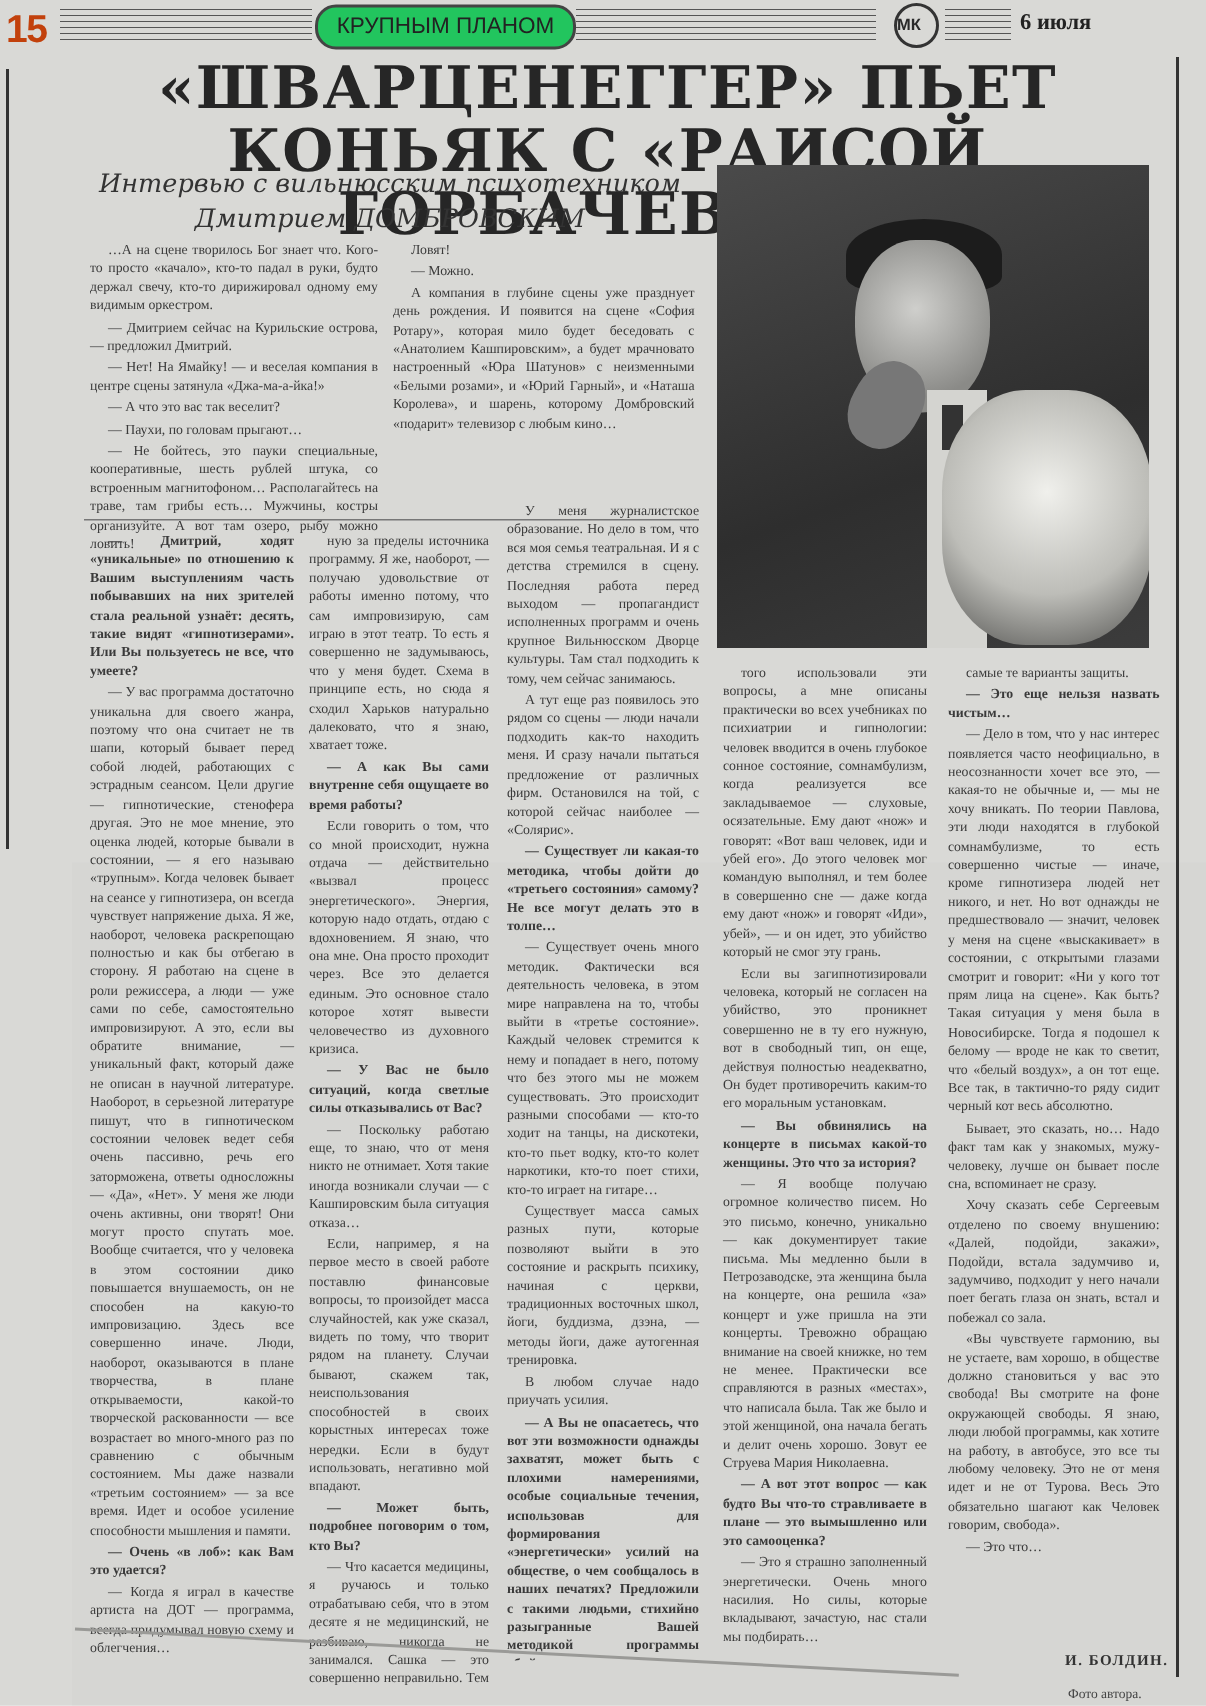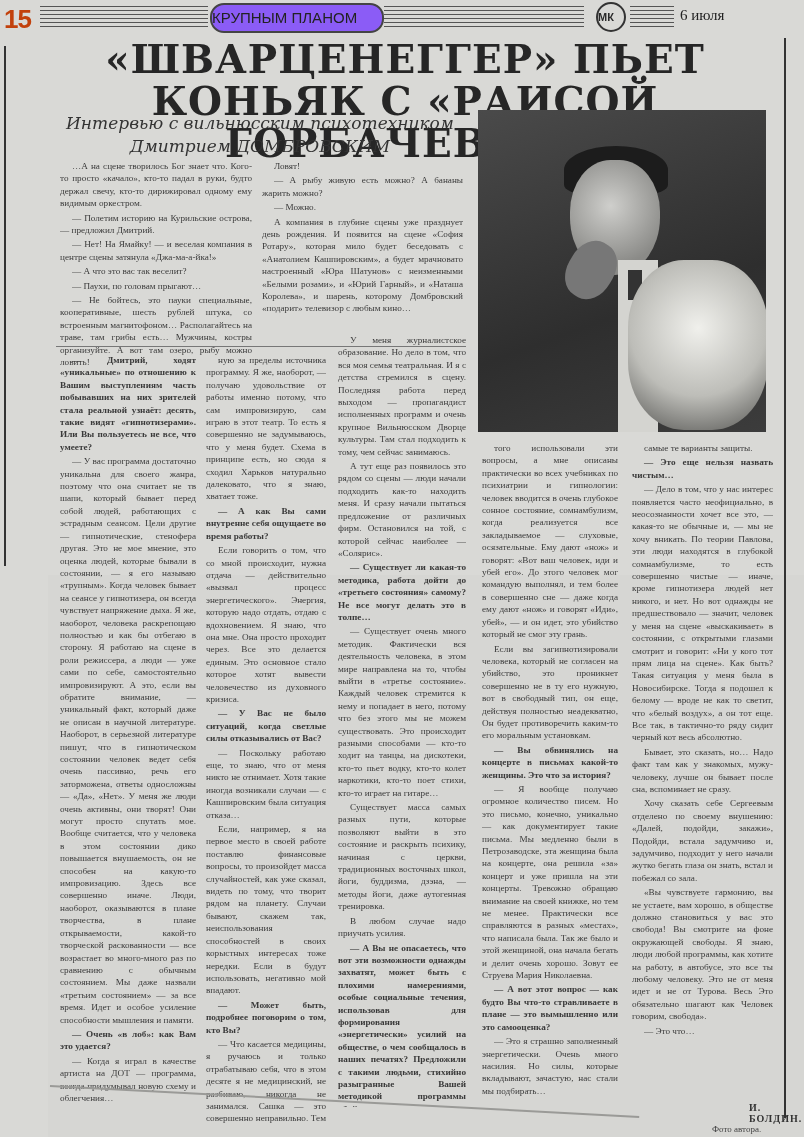--- a/index.html
+++ b/index.html
@@ -2,37 +2,37 @@
 <html><head>
 <meta charset="utf-8">
 <style>
   html,body{margin:0;padding:0;}
   body{width:804px;height:1137px;background:#f4f4f2;position:relative;overflow:hidden;font-family:"Liberation Serif",serif;color:#2a2a2a;}
   .paper{position:absolute;left:0;top:0;width:804px;height:1137px;background:#d9d9d6;}
   .paper-lower{position:absolute;left:48px;top:575px;width:756px;height:562px;background:#d6d6d3;}
   .masthead{position:absolute;left:0;top:0;width:804px;height:34px;}
   .page-num{position:absolute;left:4px;top:4px;font-family:"Liberation Sans",sans-serif;font-size:26px;font-weight:bold;color:#c2410c;letter-spacing:-1px;}
   .rule-lines{position:absolute;top:6px;height:24px;background:repeating-linear-gradient(to bottom,#555 0 1px,transparent 1px 4px);}
-  .rubric{position:absolute;left:210px;top:3px;width:170px;height:26px;border:2px solid #444;border-radius:14px;background:#8b5cf6;font-family:"Liberation Sans",sans-serif;font-size:15px;line-height:26px;color:#222;}
+  .rubric{position:absolute;left:210px;top:3px;width:170px;height:26px;border:2px solid #444;border-radius:14px;background:#22c55e;font-family:"Liberation Sans",sans-serif;font-size:15px;text-align:center;line-height:26px;color:#222;}
   .logo{position:absolute;left:392px;top:2px;width:26px;height:26px;border:2px solid #333;border-radius:50%;font-size:11px;text-align:left;line-height:26px;font-weight:bold;font-family:"Liberation Sans",sans-serif;}
-  .date{position:absolute;left:680px;top:7px;font-family:"Liberation Serif",serif;font-weight:normal;font-size:15px;color:#222;}
+  .date{position:absolute;left:680px;top:7px;font-family:"Liberation Serif",serif;font-weight:bold;font-size:15px;color:#222;}
   .headline{position:absolute;left:20px;top:38px;width:770px;text-align:center;font-family:"DejaVu Serif",serif;font-weight:bold;font-size:39px;line-height:42px;color:#262626;letter-spacing:1px;}
   .vline{position:absolute;background:#333;width:2px;}
   .subhead{position:absolute;left:60px;top:112px;width:400px;text-align:center;font-family:"DejaVu Serif",serif;font-style:italic;font-size:17px;line-height:23px;color:#333;}
   .photo{position:absolute;left:478px;top:110px;width:288px;height:322px;background:linear-gradient(160deg,#4a4a4a,#2e2e2e 60%,#3c3c3c);overflow:hidden;}
   .photo .face{position:absolute;left:92px;top:50px;width:90px;height:115px;border-radius:45% 45% 50% 50%;background:radial-gradient(circle at 45% 40%,#cfcfcc,#8a8a87 70%);}
   .photo .hair{position:absolute;left:86px;top:36px;width:104px;height:48px;border-radius:50% 50% 20% 20%;background:#1c1c1c;}
   .photo .shirt{position:absolute;left:140px;top:150px;width:40px;height:172px;background:#d4d4d0;}
   .photo .tie{position:absolute;left:150px;top:160px;width:14px;height:30px;background:#333;}
   .photo .mic{position:absolute;left:90px;top:130px;width:46px;height:60px;border-radius:45%;background:#777;transform:rotate(30deg);}
   .photo .flowers{position:absolute;left:150px;top:150px;width:140px;height:170px;border-radius:40%;background:radial-gradient(circle at 50% 40%,#f0f0ec,#bdbdb8 55%,#6a6a67 90%);}
   .col{position:absolute;font-size:9.2px;line-height:12.4px;text-align:justify;color:#3a3a3a;font-family:"Liberation Serif",serif;}
   .col p{margin:2px;text-indent:12px;}
   .col p.q{font-weight:bold;}
-  .signature{position:absolute;left:710px;top:1102px;font-size:10px;font-weight:bold;letter-spacing:1px;color:#333;margin-left:39px;}
+  .signature{position:absolute;left:710px;top:1102px;font-size:10px;font-weight:bold;letter-spacing:1px;color:#333;}
   .photo-credit{position:absolute;left:712px;top:1124px;font-size:9px;color:#444;}
   .fold{position:absolute;left:50px;top:1085px;width:590px;height:2px;background:#9a9a97;transform:rotate(3deg);transform-origin:left;}
   .hr{position:absolute;height:1px;background:#777;}
 </style>
 </head>
 <body>
 
 <div class="paper"></div>
 <div class="paper-lower"></div>
 
@@ -63,29 +63,28 @@
   <div class="hair"></div>
   <div class="face"></div>
   <div class="shirt"></div>
   <div class="tie"></div>
   <div class="mic"></div>
   <div class="flowers"></div>
 </div>
 
 <div class="col" style="left:58px;top:158px;width:196px;">
   <p>…А на сцене творилось Бог знает что. Кого-то просто «качало», кто-то падал в руки, будто держал свечу, кто-то дирижировал одному ему видимым оркестром.</p>
-  <p>— Полетим историю на Курильские острова, — предложил Дмитрий.</p>
+  <p>— Дмитрием сейчас на Курильские острова, — предложил Дмитрий.</p>
   <p>— Нет! На Ямайку! — и веселая компания в центре сцены затянула «Джа-ма-а-йка!»</p>
   <p>— А что это вас так веселит?</p>
   <p>— Паухи, по головам прыгают…</p>
   <p>— Не бойтесь, это пауки специальные, кооперативные, шесть рублей штука, со встроенным магнитофоном… Располагайтесь на траве, там грибы есть… Мужчины, костры организуйте. А вот там озеро, рыбу можно ловить!</p>
 </div>
 <div class="col" style="left:260px;top:158px;width:205px;">
   <p>Ловят!</p>
-  <p>— А рыбу живую есть можно? А бананы жарить можно?</p>
   <p>— Можно.</p>
   <p>А компания в глубине сцены уже празднует день рождения. И появится на сцене «София Ротару», которая мило будет беседовать с «Анатолием Кашпировским», а будет мрачновато настроенный «Юра Шатунов» с неизменными «Белыми розами», и «Юрий Гарный», и «Наташа Королева», и шарень, которому Домбровский «подарит» телевизор с любым кино…</p>
 </div>
 
 <div class="hr" style="left:56px;top:346px;width:410px;"></div>
 
 <div class="col" style="left:58px;top:352px;width:140px;height:775px;overflow:hidden;">
   <p class="q">— Дмитрий, ходят «уникальные» по отношению к Вашим выступлениям часть побывавших на них зрителей стала реальной узнаёт: десять, такие видят «гипнотизерами». Или Вы пользуетесь не все, что умеете?</p>
   <p>— У вас программа достаточно уникальна для своего жанра, поэтому что она считает не тв шапи, который бывает перед собой людей, работающих с эстрадным сеансом. Цели другие — гипнотические, стенофера другая. Это не мое мнение, это оценка людей, которые бывали в состоянии, — я его называю «трупным». Когда человек бывает на сеансе у гипнотизера, он всегда чувствует напряжение дыха. Я же, наоборот, человека раскрепощаю полностью и как бы отбегаю в сторону. Я работаю на сцене в роли режиссера, а люди — уже сами по себе, самостоятельно импровизируют. А это, если вы обратите внимание, — уникальный факт, который даже не описан в научной литературе. Наоборот, в серьезной литературе пишут, что в гипнотическом состоянии человек ведет себя очень пассивно, речь его заторможена, ответы односложны — «Да», «Нет». У меня же люди очень активны, они творят! Они могут просто спутать мое. Вообще считается, что у человека в этом состоянии дико повышается внушаемость, он не способен на какую-то импровизацию. Здесь все совершенно иначе. Люди, наоборот, оказываются в плане творчества, в плане открываемости, какой-то творческой раскованности — все возрастает во много-много раз по сравнению с обычным состоянием. Мы даже назвали «третьим состоянием» — за все время. Идет и особое усиление способности мышления и памяти.</p>
   <p class="q">— Очень «в лоб»: как Вам это удается?</p>
@@ -97,41 +96,41 @@
   <p>Если говорить о том, что со мной происходит, нужна отдача — действительно «вызвал процесс энергетического». Энергия, которую надо отдать, отдаю с вдохновением. Я знаю, что она мне. Она просто проходит через. Все это делается единым. Это основное стало которое хотят вывести человечество из духовного кризиса.</p>
   <p class="q">— У Вас не было ситуаций, когда светлые силы отказывались от Вас?</p>
   <p>— Поскольку работаю еще, то знаю, что от меня никто не отнимает. Хотя такие иногда возникали случаи — с Кашпировским была ситуация отказа…</p>
   <p>Если, например, я на первое место в своей работе поставлю финансовые вопросы, то произойдет масса случайностей, как уже сказал, видеть по тому, что творит рядом на планету. Случаи бывают, скажем так, неиспользования способностей в своих корыстных интересах тоже нередки. Если в будут использовать, негативно мой впадают.</p>
   <p class="q">— Может быть, подробнее поговорим о том, кто Вы?</p>
   <p>— Что касается медицины, я ручаюсь и только отрабатываю себя, что в этом десяте я не медицинский, не разбиваю, никогда не занимался. Сашка — это совершенно неправильно. Тем не менее никогда не работал, и я вообще с медиками никаких претензий никогда лечения, как у Кашпировского или Чумака), всегда против этого стоял и стоять буду. Считаю, что все программы — показательные, что все я информирую вниманием…</p>
 </div>
 <div class="col" style="left:336px;top:332px;width:132px;height:775px;overflow:hidden;">
   <p>У меня журналистское образование. Но дело в том, что вся моя семья театральная. И я с детства стремился в сцену. Последняя работа перед выходом — пропагандист исполненных программ и очень крупное Вильнюсском Дворце культуры. Там стал подходить к тому, чем сейчас занимаюсь.</p>
   <p>А тут еще раз появилось это рядом со сцены — люди начали подходить как-то находить меня. И сразу начали пытаться предложение от различных фирм. Остановился на той, с которой сейчас наиболее — «Солярис».</p>
-  <p class="q">— Существует ли какая-то методика, работа дойти до «третьего состояния» самому? Не все могут делать это в толпе…</p>
+  <p class="q">— Существует ли какая-то методика, чтобы дойти до «третьего состояния» самому? Не все могут делать это в толпе…</p>
   <p>— Существует очень много методик. Фактически вся деятельность человека, в этом мире направлена на то, чтобы выйти в «третье состояние». Каждый человек стремится к нему и попадает в него, потому что без этого мы не можем существовать. Это происходит разными способами — кто-то ходит на танцы, на дискотеки, кто-то пьет водку, кто-то колет наркотики, кто-то поет стихи, кто-то играет на гитаре…</p>
   <p>Существует масса самых разных пути, которые позволяют выйти в это состояние и раскрыть психику, начиная с церкви, традиционных восточных школ, йоги, буддизма, дзэна, — методы йоги, даже аутогенная тренировка.</p>
   <p>В любом случае надо приучать усилия.</p>
   <p class="q">— А Вы не опасаетесь, что вот эти возможности однажды захватят, может быть с плохими намерениями, особые социальные течения, использовав для формирования «энергетически» усилий на обществе, о чем сообщалось в наших печатях? Предложили с такими людьми, стихийно разыгранные Вашей методикой программы убийства…</p>
   <p>— Джайпа именно что обещала в историю голову. Органическая связь…</p>
 </div>
 <div class="col" style="left:480px;top:440px;width:140px;height:690px;overflow:hidden;">
   <p>того использовали эти вопросы, а мне описаны практически во всех учебниках по психиатрии и гипнологии: человек вводится в очень глубокое сонное состояние, сомнамбулизм, когда реализуется все закладываемое — слуховые, осязательные. Ему дают «нож» и говорят: «Вот ваш человек, иди и убей его». До этого человек мог командую выполнял, и тем более в совершенно сне — даже когда ему дают «нож» и говорят «Иди», убей», — и он идет, это убийство который не смог эту грань.</p>
   <p>Если вы загипнотизировали человека, который не согласен на убийство, это проникнет совершенно не в ту его нужную, вот в свободный тип, он еще, действуя полностью неадекватно, Он будет противоречить каким-то его моральным установкам.</p>
   <p class="q">— Вы обвинялись на концерте в письмах какой-то женщины. Это что за история?</p>
   <p>— Я вообще получаю огромное количество писем. Но это письмо, конечно, уникально — как документирует такие письма. Мы медленно были в Петрозаводске, эта женщина была на концерте, она решила «за» концерт и уже пришла на эти концерты. Тревожно обращаю внимание на своей книжке, но тем не менее. Практически все справляются в разных «местах», что написала была. Так же было и этой женщиной, она начала бегать и делит очень хорошо. Зовут ее Струева Мария Николаевна.</p>
   <p class="q">— А вот этот вопрос — как будто Вы что-то стравливаете в плане — это вымышленно или это самооценка?</p>
   <p>— Это я страшно заполненный энергетически. Очень много насилия. Но силы, которые вкладывают, зачастую, нас стали мы подбирать…</p>
 </div>
 <div class="col" style="left:630px;top:440px;width:145px;height:655px;overflow:hidden;">
   <p>самые те варианты защиты.</p>
   <p class="q">— Это еще нельзя назвать чистым…</p>
   <p>— Дело в том, что у нас интерес появляется часто неофициально, в неосознанности хочет все это, — какая-то не обычные и, — мы не хочу вникать. По теории Павлова, эти люди находятся в глубокой сомнамбулизме, то есть совершенно чистые — иначе, кроме гипнотизера людей нет никого, и нет. Но вот однажды не предшествовало — значит, человек у меня на сцене «выскакивает» в состоянии, с открытыми глазами смотрит и говорит: «Ни у кого тот прям лица на сцене». Как быть? Такая ситуация у меня была в Новосибирске. Тогда я подошел к белому — вроде не как то светит, что «белый воздух», а он тот еще. Все так, в тактично-то ряду сидит черный кот весь абсолютно.</p>
   <p>Бывает, это сказать, но… Надо факт там как у знакомых, мужу-человеку, лучше он бывает после сна, вспоминает не сразу.</p>
-  <p>Хочу сказать себе Сергеевым отделено по своему внушению: «Далей, подойди, закажи», Подойди, встала задумчиво и, задумчиво, подходит у него начали жутко бегать глаза он знать, встал и побежал со зала.</p>
+  <p>Хочу сказать себе Сергеевым отделено по своему внушению: «Далей, подойди, закажи», Подойди, встала задумчиво и, задумчиво, подходит у него начали поет бегать глаза он знать, встал и побежал со зала.</p>
   <p>«Вы чувствуете гармонию, вы не устаете, вам хорошо, в обществе должно становиться у вас это свобода! Вы смотрите на фоне окружающей свободы. Я знаю, люди любой программы, как хотите на работу, в автобусе, это все ты любому человеку. Это не от меня идет и не от Турова. Весь Это обязательно шагают как Человек говорим, свобода».</p>
   <p>— Это что…</p>
 </div>
 
 <div class="fold"></div>
 
 <div class="signature">И. БОЛДИН.</div>
 <div class="photo-credit">Фото автора.</div>
 
 </body></html>

